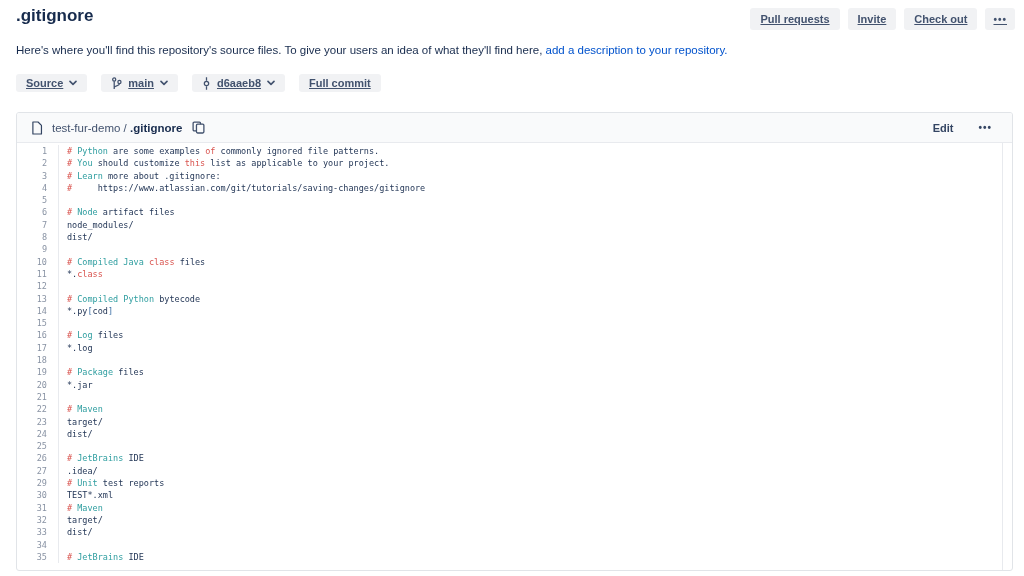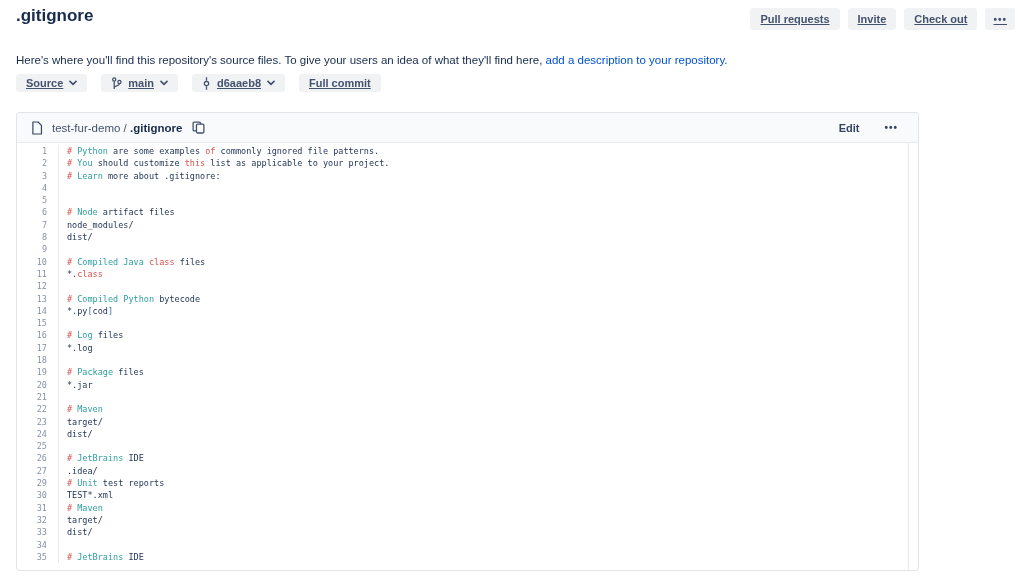--- a/index.html
+++ b/index.html
@@ -21,28 +21,28 @@
   .top-actions{position:absolute;top:8px;right:9px;display:flex;gap:8px;}
   .btn{
     display:inline-flex;align-items:center;gap:6px;height:22px;padding:0 10px;
     background:var(--btn-bg);border:none;border-radius:3px;cursor:pointer;
     font-family:inherit;font-size:11px;font-weight:700;color:var(--btn-text);
     white-space:nowrap;
     text-decoration:underline;
   }
   .btn.more{padding:0 8px;letter-spacing:1px;font-size:10px;}
   .description{
-    position:absolute;left:16px;top:54px;margin:0;font-size:11.5px;color:#172B4D;
+    position:absolute;left:16px;top:44px;margin:0;font-size:11.5px;color:#172B4D;
   }
   .desc-link{color:var(--link);text-decoration:none;cursor:pointer;}
   .toolbar{position:absolute;left:16px;top:74px;display:flex;gap:14px;}
   .toolbar .btn{height:18px;}
   .icon{display:inline-flex;align-items:center;color:var(--btn-text);}
   .panel{
-    position:absolute;left:16px;top:112px;width:903px;height:459px;
+    position:absolute;left:16px;top:112px;width:997px;height:459px;
     border:1px solid var(--panel-border);border-radius:3px;background:#fff;
     overflow:hidden;
   }
   .panel-header{
     height:30px;background:#F9FAFB;border-bottom:1px solid var(--hairline);
     display:flex;align-items:center;padding:0 14px;gap:9px;font-size:11.5px;
     color:#42526E;
   }
   .crumb-repo{color:#42526E;cursor:pointer;}
   .crumb-sep{color:#42526E;}
@@ -146,21 +146,21 @@
       </span>
     </button>
     <button class="edit-btn">Edit</button>
     <button class="hmore-btn"><span>•••</span></button>
   </div>
   <div class="code-area">
     <div>
         <div class="code-row"><span class="ln">1</span><span class="code-text"><span class="tk-r"># </span><span class="tk-t">Python</span><span class="tk-p"> are some examples </span><span class="tk-r">of</span><span class="tk-p"> commonly ignored file patterns.</span></span></div>
         <div class="code-row"><span class="ln">2</span><span class="code-text"><span class="tk-r"># </span><span class="tk-t">You</span><span class="tk-p"> should customize </span><span class="tk-r">this</span><span class="tk-p"> list as applicable to your project.</span></span></div>
         <div class="code-row"><span class="ln">3</span><span class="code-text"><span class="tk-r"># </span><span class="tk-t">Learn</span><span class="tk-p"> more about .gitignore:</span></span></div>
-        <div class="code-row"><span class="ln">4</span></div>
+        <div class="code-row"><span class="ln">4</span><span class="code-text"><span class="tk-r"># </span><span class="tk-p">    https://www.atlassian.com/git/tutorials/saving-changes/gitignore</span></span></div>
         <div class="code-row"><span class="ln">5</span><span class="code-text"></span></div>
         <div class="code-row"><span class="ln">6</span><span class="code-text"><span class="tk-r"># </span><span class="tk-t">Node</span><span class="tk-p"> artifact files</span></span></div>
         <div class="code-row"><span class="ln">7</span><span class="code-text"><span class="tk-p">node_modules/</span></span></div>
         <div class="code-row"><span class="ln">8</span><span class="code-text"><span class="tk-p">dist/</span></span></div>
         <div class="code-row"><span class="ln">9</span><span class="code-text"></span></div>
         <div class="code-row"><span class="ln">10</span><span class="code-text"><span class="tk-r"># </span><span class="tk-t">Compiled</span><span class="tk-p"> </span><span class="tk-t">Java</span><span class="tk-p"> </span><span class="tk-r">class</span><span class="tk-p"> files</span></span></div>
         <div class="code-row"><span class="ln">11</span><span class="code-text"><span class="tk-p">*.</span><span class="tk-r">class</span></span></div>
         <div class="code-row"><span class="ln">12</span><span class="code-text"></span></div>
         <div class="code-row"><span class="ln">13</span><span class="code-text"><span class="tk-r"># </span><span class="tk-t">Compiled</span><span class="tk-p"> </span><span class="tk-t">Python</span><span class="tk-p"> bytecode</span></span></div>
         <div class="code-row"><span class="ln">14</span><span class="code-text"><span class="tk-p">*.py</span><span class="tk-b">[</span><span class="tk-p">cod</span><span class="tk-b">]</span></span></div>

